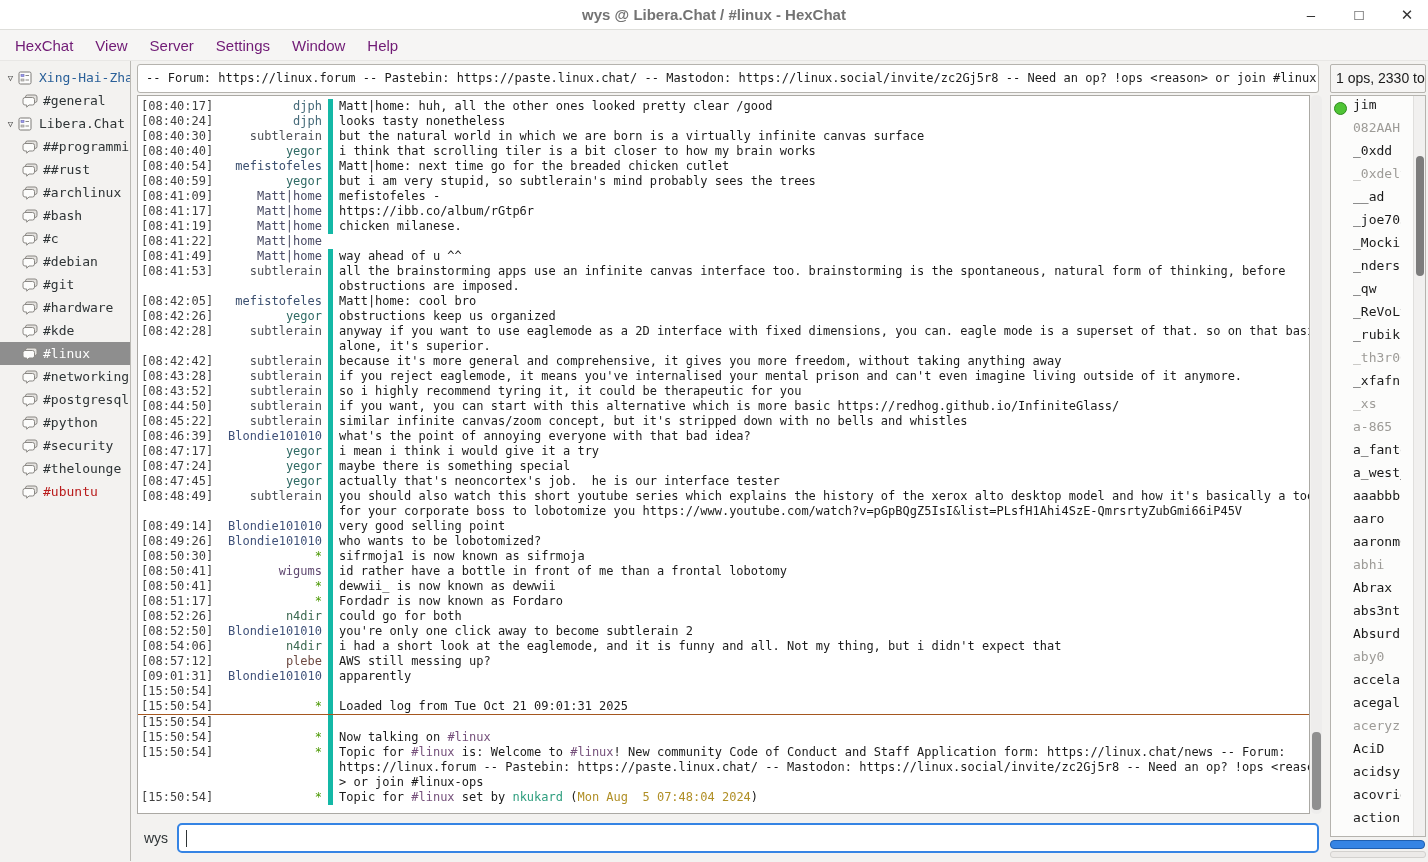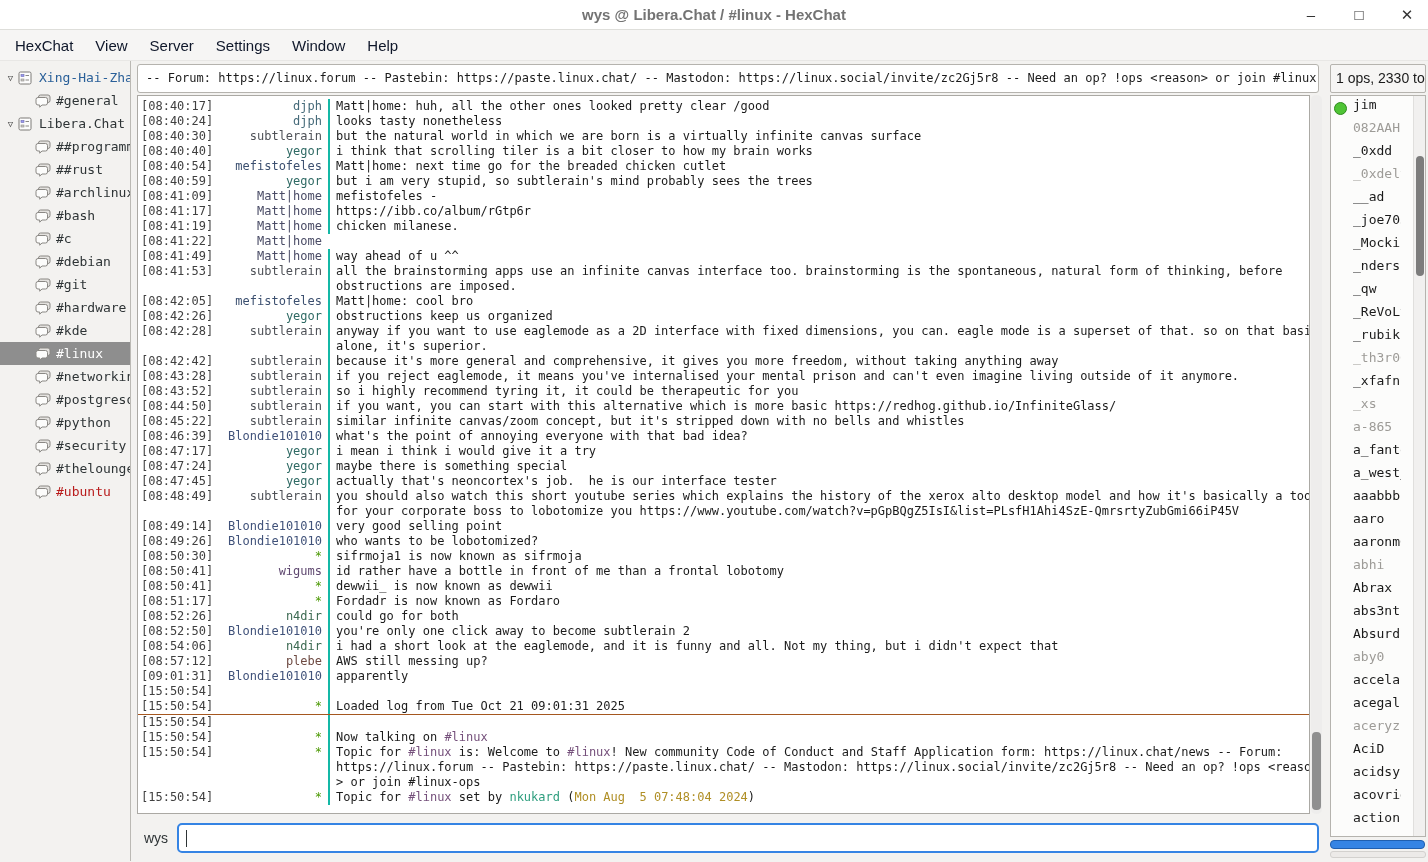--- a/index.html
+++ b/index.html
@@ -7,49 +7,49 @@
               font-family:"Liberation Sans", sans-serif; }
   .titlebar { height:30px; background:#ffffff; border-bottom:1px solid #dededa;
               display:flex; align-items:center; position:relative; }
   .title { position:absolute; left:0; right:0; text-align:center; font-size:15px;
            font-weight:bold; color:#737373; }
   .wincontrols { position:absolute; right:12px; display:flex; gap:30px; color:#333;
                  font-size:15px; }
   .wincontrols span { width:18px; text-align:center; cursor:default; }
   .menubar { height:31px; background:#f6f5f4; display:flex; align-items:center;
              padding-left:4px; border-bottom:1px solid #e8e7e5; }
-  .menu-item { padding:4px 11px; font-size:15px; color:#0f172a; }
+  .menu-item { padding:4px 11px; font-size:15px; color:#701a75; }
   .main { display:flex; height:800px; }
 
   
   .tree { width:131px; background:#f3f2f0; border-right:1px solid #bbb9b4;
           padding-top:5px; overflow:hidden; flex:none; }
   .tree-row { height:23px; display:flex; align-items:center; white-space:nowrap;
               overflow:hidden; font:13px "DejaVu Sans Mono", monospace; color:#2e3436; }
   .tree-row.server { padding-left:3px; }
-  .tree-row.channel { padding-left:35px;text-align:right; }
+  .tree-row.channel { padding-left:22px;text-align:right; }
   .tree-row.selected { background:#8e8e8e; color:#fff; }
   .expander { width:15px; font-size:9px; color:#4a4a4a; text-align:center; flex:none; }
   .ticon { width:16px; height:14px; flex:none; margin-right:5px; }
   .tlabel { overflow:hidden; }
 
   
   .center { flex:1; min-width:0; display:flex; flex-direction:column; background:#f3f2f0; }
   .topicbar { margin:3px 6px 2px 6px; height:29px; background:#fff;
               border:1px solid #b5b3ae; border-radius:3px; padding:0 8px;
               font:12px "DejaVu Sans Mono", monospace; line-height:27px; color:#1b1b1b;
               white-space:pre; overflow:hidden; }
   .chatwrap { flex:1; display:flex; margin:0 3px 0 6px; min-height:0; }
   .chatarea { flex:1; min-width:0; background:#fff; border:1px solid #aba9a4;
               overflow:hidden; padding-top:3px; }
   .crow { display:flex; height:15px; line-height:15px;
           font:12px "DejaVu Sans Mono", monospace; white-space:pre; }
   .cts { width:84px; padding-left:3px; flex:none; color:#404040; overflow:hidden; }
   .cnick { width:106px; flex:none; text-align:right; padding-right:6px; overflow:hidden; }
-  .cmsg { flex:1; border-left:2px solid #14b8a6; padding-left:6px; overflow:hidden;
+  .cmsg { flex:1; border-left:5px solid #14b8a6; padding-left:6px; overflow:hidden;
           color:#1b1b1b; }
   .marker { height:0; border-top:1px solid #a5571f; }
   .vsb { width:11px; flex:none; margin-left:1px; background:#eeedec; border-radius:5px;
          position:relative; }
   .vsb .thumb { position:absolute; left:1px; width:9px; background:#8f8f8f;
                 border-radius:4px; }
   .inputbar { height:47px; display:flex; align-items:center; padding:0 6px 0 13px;
               flex:none; }
   .nicklabel { font-size:14px; color:#2e3436; margin-right:9px; }
   .inputbox { flex:1; height:30px; background:#fff; border:2px solid #3584e4;

